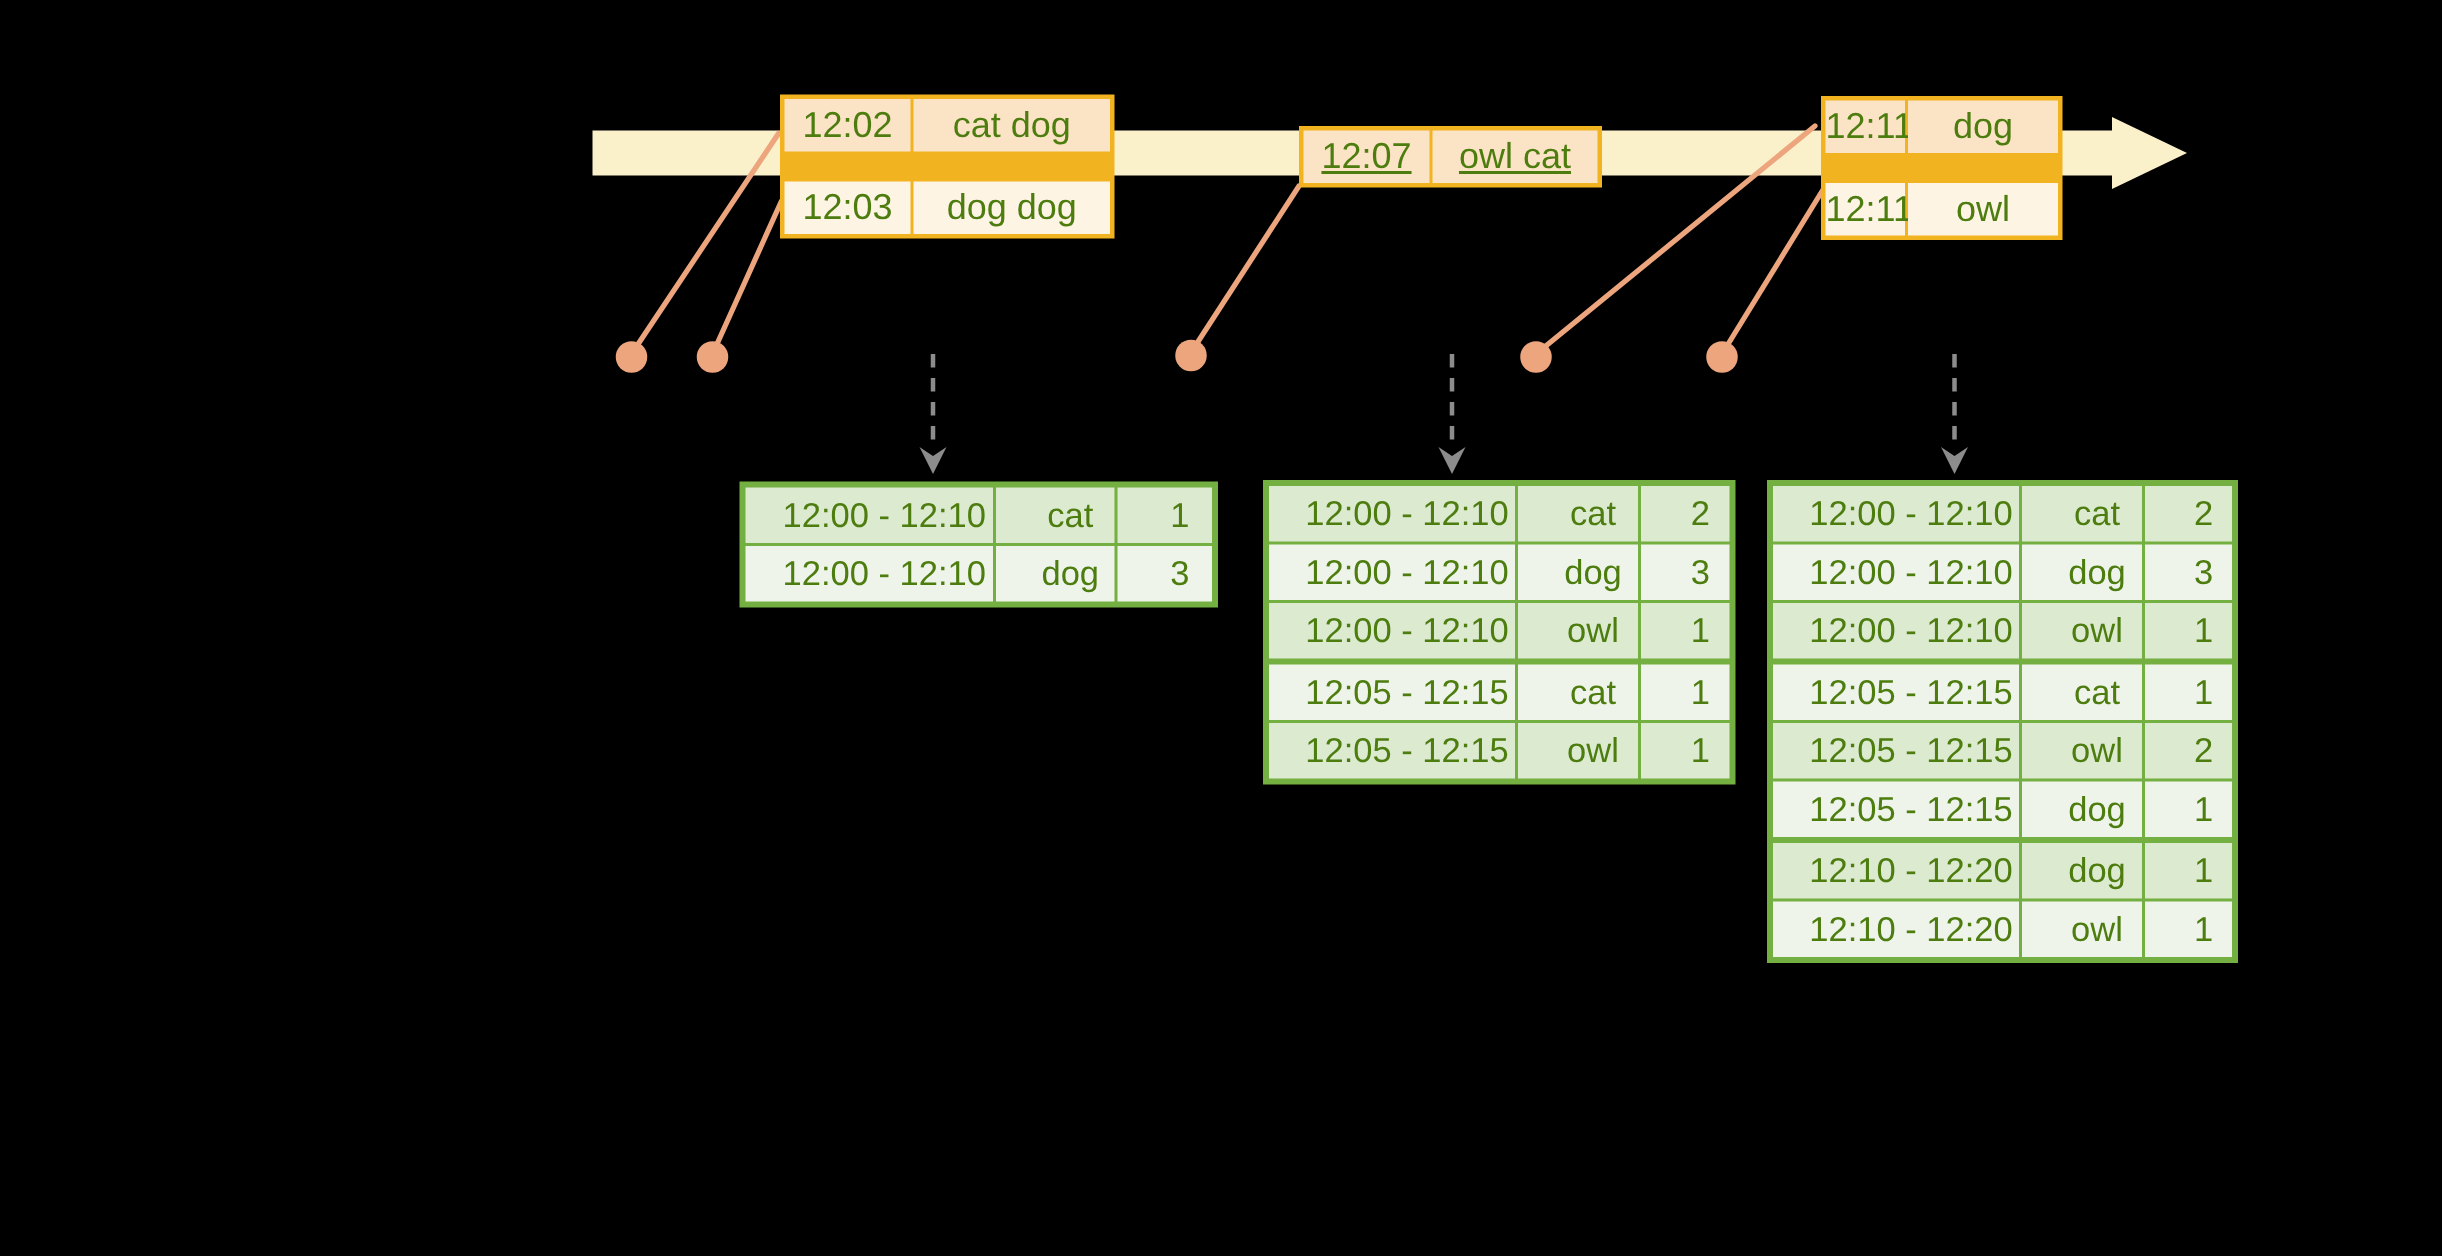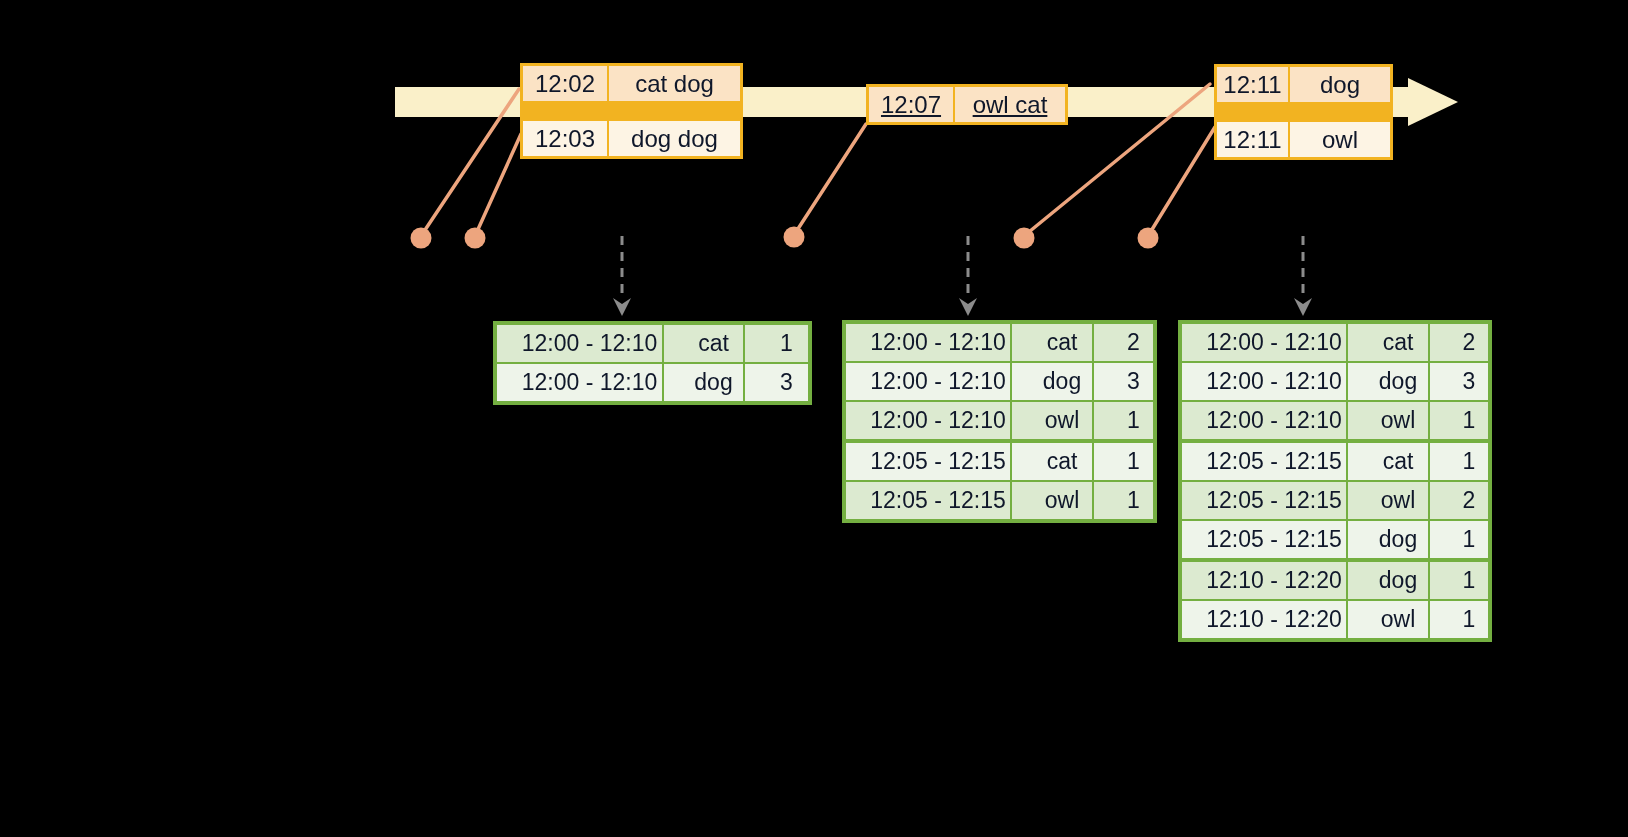--- a/index.html
+++ b/index.html
@@ -1,35 +1,35 @@
 <!DOCTYPE html>
 <html><head>
 <meta charset="utf-8">
 <style>
   html,body{margin:0;padding:0;background:#000;}
   .canvas{
     position:relative;width:1628px;height:837px;background:#000000;
-    font-family:"Liberation Sans",sans-serif;color:#0f172a;overflow:hidden;
+    font-family:"Liberation Sans",sans-serif;color:#4d7c0f;overflow:hidden;
   }
   
   .timeline-bar{position:absolute;left:395px;top:87px;width:1013px;height:30px;background:#FAF0C9;z-index:0;}
   .timeline-head{position:absolute;left:1408px;top:78px;width:0;height:0;z-index:0;
     border-left:50px solid #FAF0C9;border-top:24px solid transparent;border-bottom:24px solid transparent;}
   
   .overlay{position:absolute;left:0;top:0;z-index:1;}
   
   .event-box{position:absolute;background:#F2B321;padding:3px;z-index:2;}
   .ev-row{display:flex;gap:2px;margin-top:20px;}
   .ev-row:first-child{margin-top:0;}
   .ev-cell{height:35px;line-height:35px;text-align:center;font-size:24px;}
   .peach{background:#FBE3C5;}
   .cream{background:#FDF4E4;}
   .e1{left:520px;top:63px;}  .e1 .ev-time{width:84px;} .e1 .ev-words{width:131px;}
   .e2{left:866px;top:84px;text-decoration:underline;}  .e2 .ev-time{width:84px;} .e2 .ev-words{width:110px;}
-  .e3{left:1214px;top:64px;} .e3 .ev-time{width:71px;} .e3 .ev-words{width:100px;}
+  .e3{left:1214px;top:64px;} .e3 .ev-time{width:53px;} .e3 .ev-words{width:100px;}
   
   .result-table{position:absolute;background:#74AF41;padding:4px;z-index:2;}
   .res-row{display:flex;gap:2px;margin-top:2px;}
   .res-row:first-child{margin-top:0;}
   .res-row.group-start{margin-top:4px;}
   .res-cell{height:37px;line-height:37px;text-align:center;font-size:23px;padding-left:20px;}
   .odd-row  .res-cell{background:#DCEAD0;}
   .even-row .res-cell{background:#EEF4EA;}
   .r1{left:493px;top:321px;} .r1 .win{width:145px;} .r1 .wrd{width:59px;} .r1 .cnt{width:43px;}
   .r2{left:842px;top:320px;} .r2 .win{width:144px;} .r2 .wrd{width:60px;} .r2 .cnt{width:39px;}

